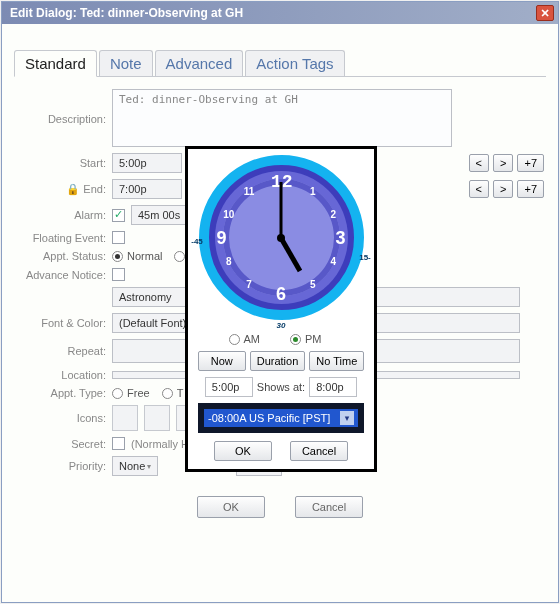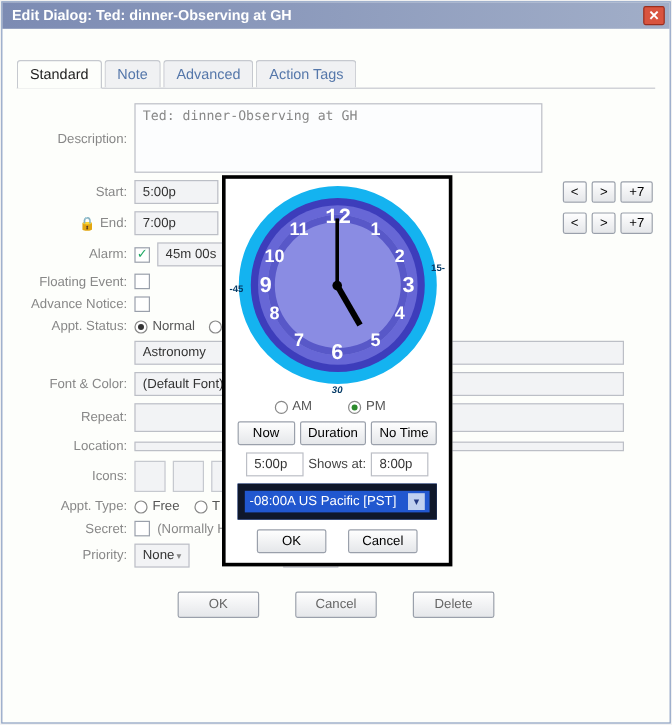--- a/index.html
+++ b/index.html
@@ -52,21 +52,21 @@
   }
   .tab {
     padding: 4px 10px;
     border: 1px solid #c6c9cf;
     border-bottom: none;
     background: #f0f1f3;
     margin-right: 2px;
     border-radius: 3px 3px 0 0;
     color: #5577aa;
     cursor: pointer;
-    font-size: 12px;
+    font-size: 15px;
   }
   .tab.active {
     background: #fdfefb;
     border-bottom: 1px solid #fdfefb;
     margin-bottom: -1px;
     color: #222;
   }
   .form {
     padding: 4px 2px;
   }
@@ -147,21 +147,21 @@
     position:absolute; inset:6px;
     border-radius:50%;
     background:#6767d6;
   }
   .clock-face {
     position:absolute; inset:14px;
     border-radius:50%;
     background:#8a8ce3;
     box-shadow: inset 0 0 0 6px #5858c8;
   }
-  .num { position:absolute; color:#fff; font-weight:bold; font-size:15px; text-align:center; width:20px; transform: translate(-50%,-50%); }
+  .num { position:absolute; color:#fff; font-weight:bold; font-size:10px; text-align:center; width:20px; transform: translate(-50%,-50%); }
   .n12 { top:12%; left:50%; font-size:18px;font-family:Liberation Mono, monospace;}
   .n1 { top:18%; left:72%;}
   .n2 { top:34%; left:86%;}
   .n3 { top:50%; left:91%; font-size:18px;}
   .n4 { top:66%; left:86%;}
   .n5 { top:82%; left:72%;}
   .n6 { top:89%; left:50%; font-size:18px;}
   .n7 { top:82%; left:28%;}
   .n8 { top:66%; left:14%;}
   .n9 { top:50%; left:9%; font-size:18px;}
@@ -252,76 +252,76 @@
         </div>
         <input class="textinput" style="width: 56px;" value="45m 00s">
       </div>
 
       <div class="row">
         <div class="label">Floating Event:</div>
         <div class="checkbox"></div>
       </div>
 
       <div class="row">
-        <div class="label">Advance Notice:</div>
-        <div class="checkbox"></div>
-      </div>
-
-      <div class="row">
         <div class="label">Appt. Status:</div>
         <label class="radio">
             <span class="dot sel"></span>
             <span>Normal</span>
           </label>
         <label class="radio">
             <span class="dot"></span>
           </label>
       </div>
 
       <div class="row">
+        <div class="label">Advance Notice:</div>
+        <div class="checkbox"></div>
+      </div>
+
+      <div class="row">
         <div class="label"></div>
         <div class="textinput wide-input">Astronomy</div>
       </div>
 
       <div class="row">
         <div class="label">Font &amp; Color:</div>
         <div class="textinput wide-input">(Default Font)</div>
       </div>
 
       <div class="row">
         <div class="label">Repeat:</div>
         <div class="textinput wide-input" style="height:24px"></div>
       </div>
 
       <div class="row">
         <div class="label">Location:</div>
         <div class="textinput wide-input"></div>
-      </div>
-
-      <div class="row">
-        <div class="label">Icons:</div>
-        <div class="iconbox"></div>
-        <div class="iconbox"></div>
-        <div class="iconbox"></div>
-        <div class="iconbox"></div>
       </div>
 
       <div class="row">
         <div class="label">Appt. Type:</div>
         <label class="radio">
             <span class="dot"></span>
             <span>Free</span>
           </label>
         <label class="radio">
             <span class="dot"></span>
             <span>T</span>
           </label>
       </div>
 
       <div class="row">
+        <div class="label">Icons:</div>
+        <div class="iconbox"></div>
+        <div class="iconbox"></div>
+        <div class="iconbox"></div>
+        <div class="iconbox"></div>
+      </div>
+
+      <div class="row">
         <div class="label">Secret:</div>
         <div class="checkbox" style="margin-right:6px"></div>
         <span style="color:#888">(Normally Hidden)</span>
       </div>
 
       <div class="row">
         <div class="label">Priority:</div>
         <div class="textinput" style="width:46px;display:flex;justify-content:space-between;align-items:center;">
           <span>None</span>
             <span style="font-size:8px;color:#888;">▾</span>
@@ -330,21 +330,20 @@
         <div style="color:#888;margin-right:6px">Urgency:</div>
         <div class="textinput" style="width:46px;display:flex;justify-content:space-between;align-items:center;">
           <span>None</span>
             <span style="font-size:8px;color:#888;">▾</span>
         </div>
       </div>
 
       <div class="bottom-buttons">
         <div class="dlgbtn">OK</div>
         <div class="dlgbtn">Cancel</div>
-        <div class="dlgbtn">Delete</div>
       </div>
     </div>
   </div>
 
   <div class="popup">
     <div style="position:relative; width:172px; height:172px; margin:0 auto;">
       <div class="clock">
         <div class="clock-rim2"></div>
         <div class="clock-face"></div>
         <div class="num n12">12</div>
@@ -358,21 +357,21 @@
         <div class="num n8">8</div>
         <div class="num n9">9</div>
         <div class="num n10">10</div>
         <div class="num n11">11</div>
         <div class="hand min"></div>
         <div class="hand hr"></div>
         <div class="center-dot"></div>
       </div>
       <div class="outer-min" style="left:50%; top:170px;font-style:italic;">30</div>
       <div class="outer-min" style="left:2px; top:86px;">-45</div>
-      <div class="outer-min" style="left:170px; top:68px;">15-</div>
+      <div class="outer-min" style="left:170px; top:102px;">15-</div>
     </div>
 
     <div class="ampm-row">
       <label class="radio">
           <span class="dot"></span>
           <span>AM</span>
         </label>
       <label class="radio">
           <span class="dot selgreen"></span>
           <span>PM</span>

